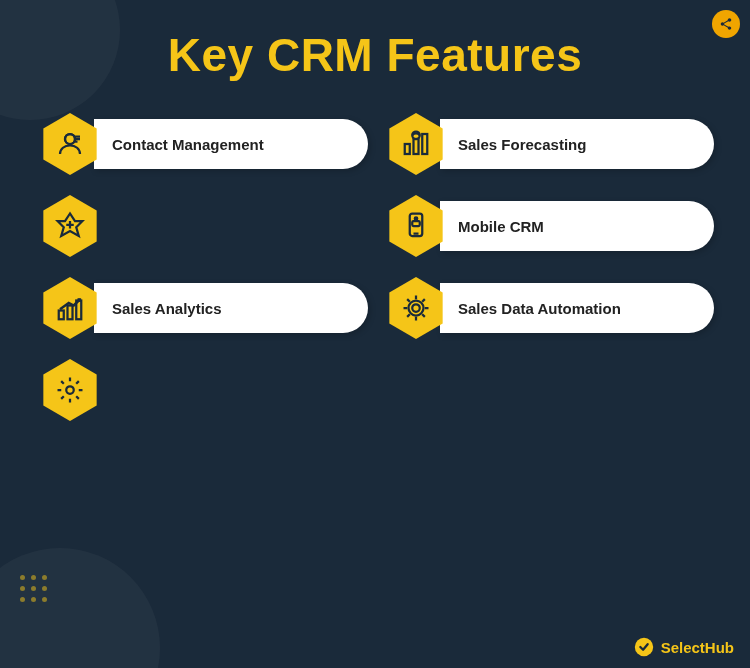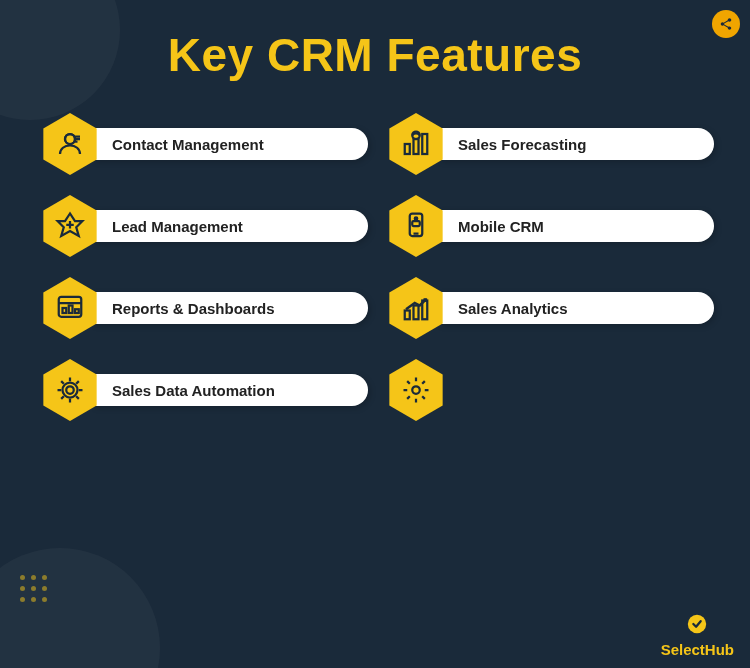--- a/index.html
+++ b/index.html
@@ -108,21 +108,21 @@
       align-items: center;
       justify-content: center;
       font-size: 26px;
     }
 
     
     .feature-label-wrap {
       flex: 1;
       background: white;
       border-radius: 0 30px 30px 0;
-      height: 32px;
+      height: 50px;
       display: flex;
       align-items: center;
       padding-left: 18px;
       margin-left: -10px;
       box-shadow: 2px 2px 6px rgba(0,0,0,0.2);
     }
 
     .feature-label {
       font-size: 15px;
       font-weight: 600;
@@ -131,21 +131,20 @@
 
     
     .brand-footer {
       position: absolute;
       bottom: 10px;
       right: 16px;
       display: flex;
       align-items: center;
       gap: 6px;
       z-index: 10;
-      flex-direction: column;
     }
 
     .brand-logo-icon {
       width: 22px;
       height: 22px;
     }
 
     .brand-name {
       font-size: 15px;
       font-weight: 800;
@@ -230,57 +229,38 @@
   <div class="feature-item">
     <div class="hex-icon">
       <div class="hex-shape">
         <svg width="30" height="30" viewBox="0 0 24 24" fill="none" stroke="#1a2a3a" stroke-width="1.8">
           <path d="M12 2 L8 8 L2 8 L7 13 L5 20 L12 16 L19 20 L17 13 L22 8 L16 8 Z"></path>
           <line x1="12" y1="8" x2="12" y2="14"></line>
           <line x1="9" y1="11" x2="15" y2="11"></line>
         </svg>
       </div>
     </div>
-    <div class="feature-label-wrap">
-      <span class="feature-label">Lead Management</span>
-    </div>
   </div>
 
   <div class="feature-item">
     <div class="hex-icon">
       <div class="hex-shape">
         <svg width="30" height="30" viewBox="0 0 24 24" fill="none" stroke="#1a2a3a" stroke-width="1.8">
           <rect x="7" y="2" width="10" height="18" rx="2"></rect>
           <line x1="10" y1="18" x2="14" y2="18"></line>
           <circle cx="12" cy="6" r="1"></circle>
           <rect x="9" y="8" width="6" height="4" rx="1"></rect>
         </svg>
       </div>
     </div>
     <div class="feature-label-wrap">
       <span class="feature-label">Mobile CRM</span>
     </div>
   </div>
 
-  <div class="feature-item">
-    <div class="hex-icon">
-      <div class="hex-shape">
-        <svg width="30" height="30" viewBox="0 0 24 24" fill="none" stroke="#1a2a3a" stroke-width="1.8">
-          <rect x="3" y="3" width="18" height="16" rx="2"></rect>
-          <line x1="3" y1="8" x2="21" y2="8"></line>
-          <rect x="6" y="12" width="3" height="4"></rect>
-          <rect x="11" y="10" width="3" height="6"></rect>
-          <rect x="16" y="13" width="3" height="3"></rect>
-        </svg>
-      </div>
-    </div>
-    <div class="feature-label-wrap">
-      <span class="feature-label">Reports &amp; Dashboards</span>
-    </div>
-  </div>
 
 
   <div class="feature-item">
     <div class="hex-icon">
       <div class="hex-shape">
         <svg width="30" height="30" viewBox="0 0 24 24" fill="none" stroke="#1a2a3a" stroke-width="1.8">
           <rect x="3" y="14" width="4" height="7"></rect>
           <rect x="10" y="10" width="4" height="11"></rect>
           <rect x="17" y="6" width="4" height="15"></rect>
           <polyline points="4,13 11,8 15,10 20,5" stroke="#1a2a3a" stroke-width="2"></polyline>

